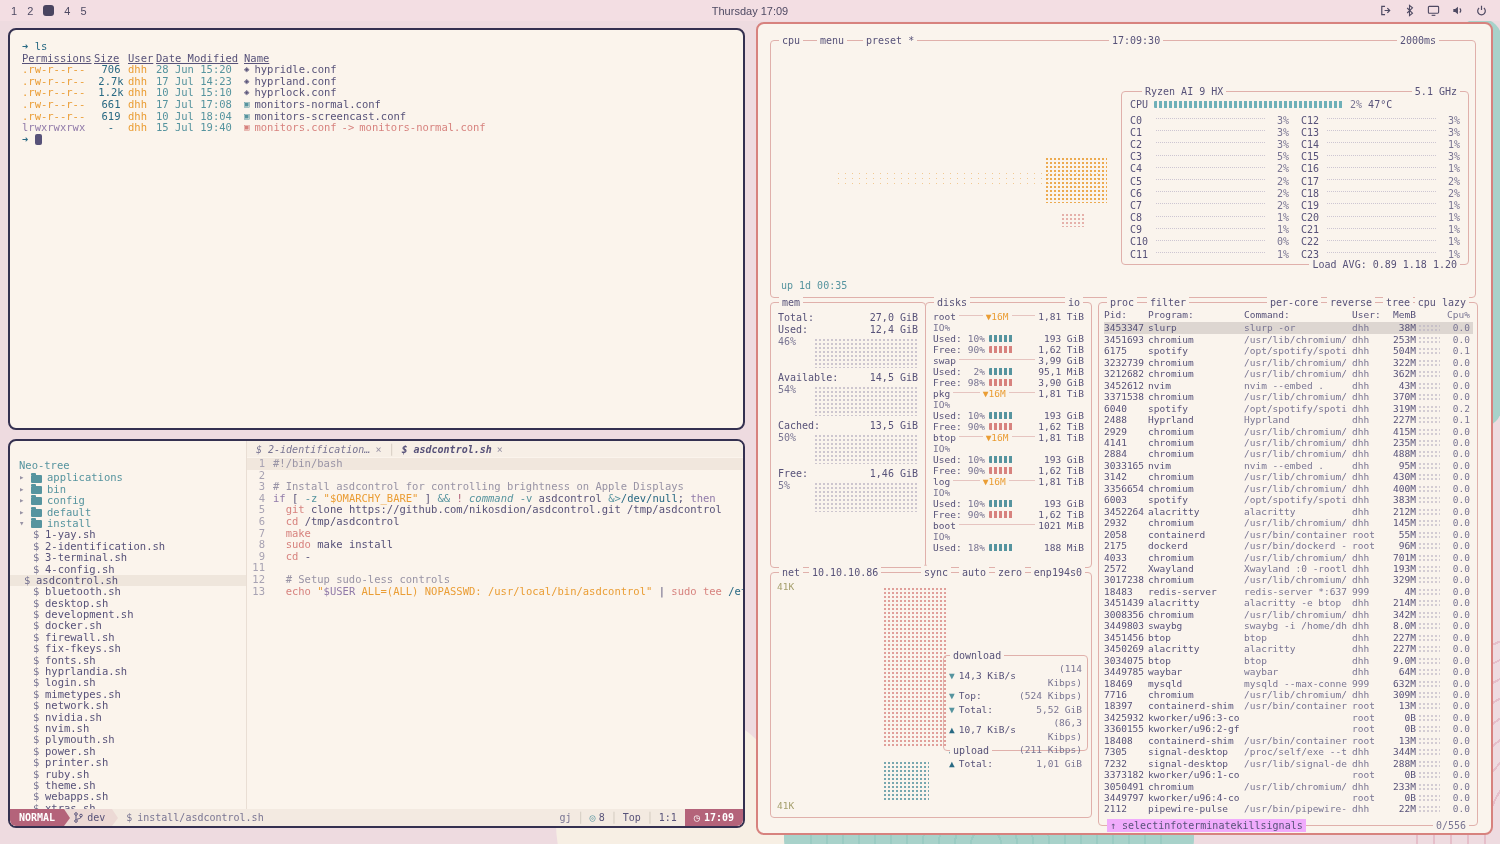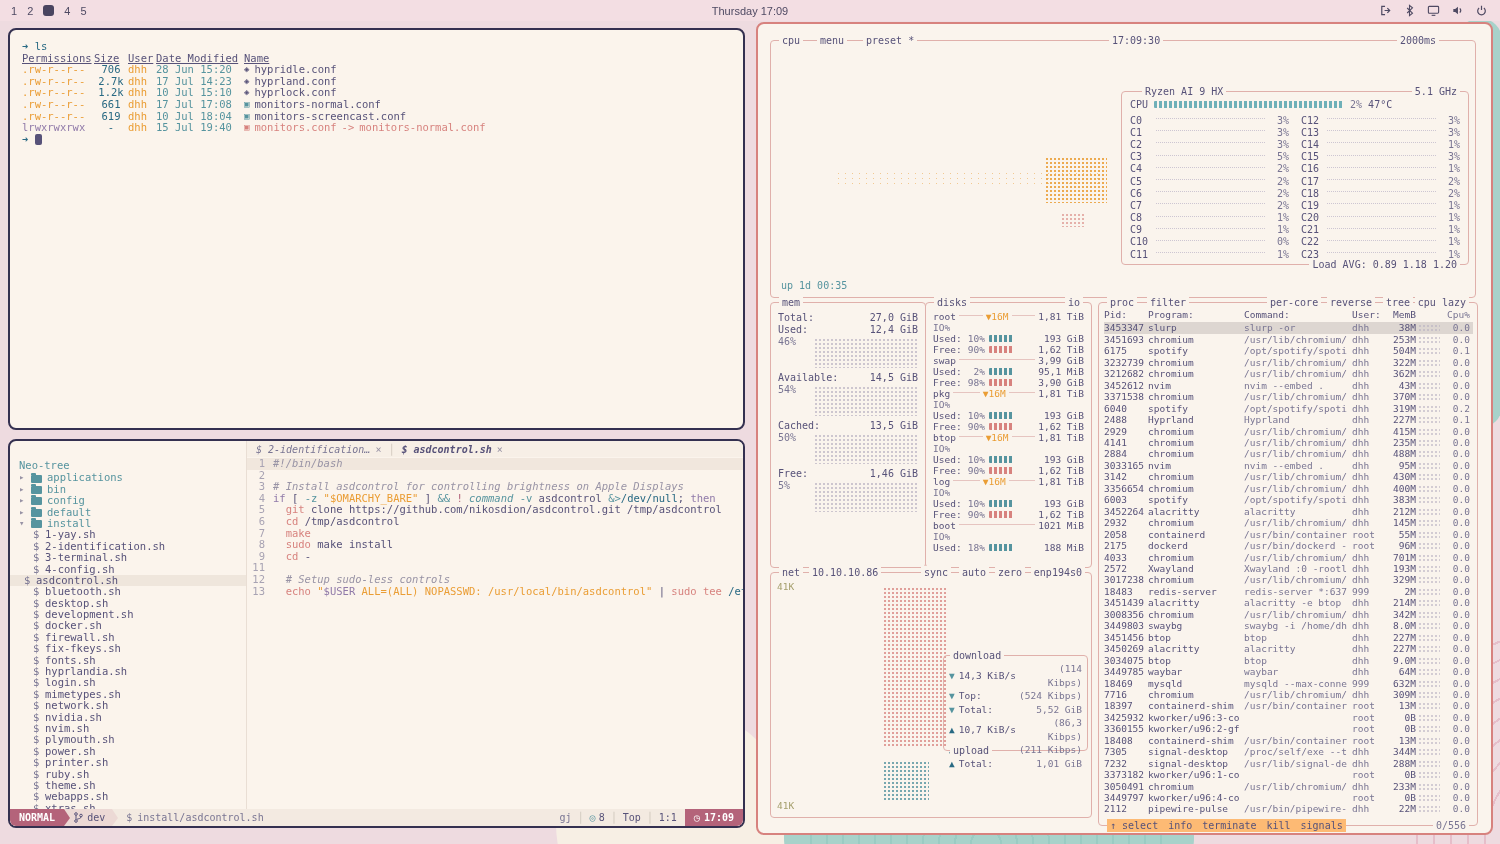--- a/index.html
+++ b/index.html
@@ -51,21 +51,21 @@
 .ed{flex:1;display:flex;flex-direction:column;min-width:0;overflow:hidden}
 .tabs{height:16px;display:flex;align-items:center;gap:7px;padding-left:9px;font-size:10px;color:#797593;background:#f7efe6}
 .tab{display:flex;gap:5px;align-items:center;font-style:italic}
 .tab.act{color:#575279;font-weight:bold}
 .tclose{color:#9893a5;font-style:normal;font-weight:normal}
 .tsep{color:#cfc7bd}
 .code{flex:1;overflow:hidden;font-size:10.5px;line-height:11.6px;padding-top:1px}
 .cline{display:flex;white-space:pre}
 .cline.cur{background:#f1e7dd}
 .gut{width:26px;text-align:right;padding-right:8px;color:#a8a3b3;flex:none}
-.tk-com{color:#9893a5;font-style:italic}
+.tk-com{color:#9893a5;}
 .tk-kw{color:#907aa9}
 .tk-str{color:#ea9d34}
 .tk-cmd{color:#d7827e}
 .tk-op{color:#56949f}
 .tk-pine{color:#286983}
 .tk-txt{color:#575279}
 .tk-num{color:#ea9d34}
 .tk-iris{color:#907aa9}
 .tk-love{color:#b4637a}
 .tk-itl{color:#56949f;font-style:italic}
@@ -133,21 +133,21 @@
 .prochead,.prow{display:grid;grid-template-columns:42px 94px 106px 28px 34px 22px 28px;column-gap:2px;font-size:9.5px;line-height:11.45px;white-space:pre;overflow:hidden}
 .prochead{margin-bottom:2px}
 .pc{overflow:hidden}
 .pid,.h0{text-align:left}
 .mem,.h4{text-align:right}
 .cpu,.h5{text-align:right;color:#797593}
 .cmd{color:#797593}
 .usr{color:#797593}
 .prow.sel{background:#ddd6d1}
 .pgraph{height:8px;margin-top:2px;opacity:.6}
-.pfoot{position:absolute;bottom:-7px;left:8px;display:flex;gap:10px;background:#fdba74;padding:0 3px;line-height:13px}
+.pfoot{position:absolute;bottom:-7px;left:8px;display:flex;background:#f0abfc;padding:0 3px;line-height:13px}
 .pcount{position:absolute;bottom:-7px;right:8px;background:#faf4ed;padding:0 3px;color:#797593;line-height:13px}
 .fkey{color:#575279}
 </style>
 </head>
 <body>
 
 <div class="shape sh-cream"></div>
 <div class="shape sh-teal-r"></div>
 <div class="shape sh-teal-b"></div>
 <div class="shape rings"></div>
@@ -638,21 +638,21 @@
         <div class="prow"><span class="pc pid">3142</span><span class="pc prog">chromium</span><span class="pc cmd">/usr/lib/chromium/</span><span class="pc usr">dhh</span><span class="pc mem">430M</span><span class="pc pgraph dots d-gray"></span><span class="pc cpu">0.0</span></div>
         <div class="prow"><span class="pc pid">3356654</span><span class="pc prog">chromium</span><span class="pc cmd">/usr/lib/chromium/</span><span class="pc usr">dhh</span><span class="pc mem">400M</span><span class="pc pgraph dots d-gray"></span><span class="pc cpu">0.0</span></div>
         <div class="prow"><span class="pc pid">6003</span><span class="pc prog">spotify</span><span class="pc cmd">/opt/spotify/spoti</span><span class="pc usr">dhh</span><span class="pc mem">383M</span><span class="pc pgraph dots d-gray"></span><span class="pc cpu">0.0</span></div>
         <div class="prow"><span class="pc pid">3452264</span><span class="pc prog">alacritty</span><span class="pc cmd">alacritty</span><span class="pc usr">dhh</span><span class="pc mem">212M</span><span class="pc pgraph dots d-gray"></span><span class="pc cpu">0.0</span></div>
         <div class="prow"><span class="pc pid">2932</span><span class="pc prog">chromium</span><span class="pc cmd">/usr/lib/chromium/</span><span class="pc usr">dhh</span><span class="pc mem">145M</span><span class="pc pgraph dots d-gray"></span><span class="pc cpu">0.0</span></div>
         <div class="prow"><span class="pc pid">2058</span><span class="pc prog">containerd</span><span class="pc cmd">/usr/bin/container</span><span class="pc usr">root</span><span class="pc mem">55M</span><span class="pc pgraph dots d-gray"></span><span class="pc cpu">0.0</span></div>
         <div class="prow"><span class="pc pid">2175</span><span class="pc prog">dockerd</span><span class="pc cmd">/usr/bin/dockerd -</span><span class="pc usr">root</span><span class="pc mem">96M</span><span class="pc pgraph dots d-gray"></span><span class="pc cpu">0.0</span></div>
         <div class="prow"><span class="pc pid">4033</span><span class="pc prog">chromium</span><span class="pc cmd">/usr/lib/chromium/</span><span class="pc usr">dhh</span><span class="pc mem">701M</span><span class="pc pgraph dots d-gray"></span><span class="pc cpu">0.0</span></div>
         <div class="prow"><span class="pc pid">2572</span><span class="pc prog">Xwayland</span><span class="pc cmd">Xwayland :0 -rootl</span><span class="pc usr">dhh</span><span class="pc mem">193M</span><span class="pc pgraph dots d-gray"></span><span class="pc cpu">0.0</span></div>
         <div class="prow"><span class="pc pid">3017238</span><span class="pc prog">chromium</span><span class="pc cmd">/usr/lib/chromium/</span><span class="pc usr">dhh</span><span class="pc mem">329M</span><span class="pc pgraph dots d-gray"></span><span class="pc cpu">0.0</span></div>
-        <div class="prow"><span class="pc pid">18483</span><span class="pc prog">redis-server</span><span class="pc cmd">redis-server *:637</span><span class="pc usr">999</span><span class="pc mem">2M</span><span class="pc pgraph dots d-gray"></span><span class="pc cpu">0.0</span></div>
+        <div class="prow"><span class="pc pid">18483</span><span class="pc prog">redis-server</span><span class="pc cmd">redis-server *:637</span><span class="pc usr">999</span><span class="pc mem">4M</span><span class="pc pgraph dots d-gray"></span><span class="pc cpu">0.0</span></div>
         <div class="prow"><span class="pc pid">3451439</span><span class="pc prog">alacritty</span><span class="pc cmd">alacritty -e btop</span><span class="pc usr">dhh</span><span class="pc mem">214M</span><span class="pc pgraph dots d-gray"></span><span class="pc cpu">0.0</span></div>
         <div class="prow"><span class="pc pid">3008356</span><span class="pc prog">chromium</span><span class="pc cmd">/usr/lib/chromium/</span><span class="pc usr">dhh</span><span class="pc mem">342M</span><span class="pc pgraph dots d-gray"></span><span class="pc cpu">0.0</span></div>
         <div class="prow"><span class="pc pid">3449803</span><span class="pc prog">swaybg</span><span class="pc cmd">swaybg -i /home/dh</span><span class="pc usr">dhh</span><span class="pc mem">8.0M</span><span class="pc pgraph dots d-gray"></span><span class="pc cpu">0.0</span></div>
         <div class="prow"><span class="pc pid">3451456</span><span class="pc prog">btop</span><span class="pc cmd">btop</span><span class="pc usr">dhh</span><span class="pc mem">227M</span><span class="pc pgraph dots d-gray"></span><span class="pc cpu">0.0</span></div>
         <div class="prow"><span class="pc pid">3450269</span><span class="pc prog">alacritty</span><span class="pc cmd">alacritty</span><span class="pc usr">dhh</span><span class="pc mem">227M</span><span class="pc pgraph dots d-gray"></span><span class="pc cpu">0.0</span></div>
         <div class="prow"><span class="pc pid">3034075</span><span class="pc prog">btop</span><span class="pc cmd">btop</span><span class="pc usr">dhh</span><span class="pc mem">9.0M</span><span class="pc pgraph dots d-gray"></span><span class="pc cpu">0.0</span></div>
         <div class="prow"><span class="pc pid">3449785</span><span class="pc prog">waybar</span><span class="pc cmd">waybar</span><span class="pc usr">dhh</span><span class="pc mem">64M</span><span class="pc pgraph dots d-gray"></span><span class="pc cpu">0.0</span></div>
         <div class="prow"><span class="pc pid">18469</span><span class="pc prog">mysqld</span><span class="pc cmd">mysqld --max-conne</span><span class="pc usr">999</span><span class="pc mem">632M</span><span class="pc pgraph dots d-gray"></span><span class="pc cpu">0.0</span></div>
         <div class="prow"><span class="pc pid">7716</span><span class="pc prog">chromium</span><span class="pc cmd">/usr/lib/chromium/</span><span class="pc usr">dhh</span><span class="pc mem">309M</span><span class="pc pgraph dots d-gray"></span><span class="pc cpu">0.0</span></div>
         <div class="prow"><span class="pc pid">18397</span><span class="pc prog">containerd-shim</span><span class="pc cmd">/usr/bin/container</span><span class="pc usr">root</span><span class="pc mem">13M</span><span class="pc pgraph dots d-gray"></span><span class="pc cpu">0.0</span></div>

